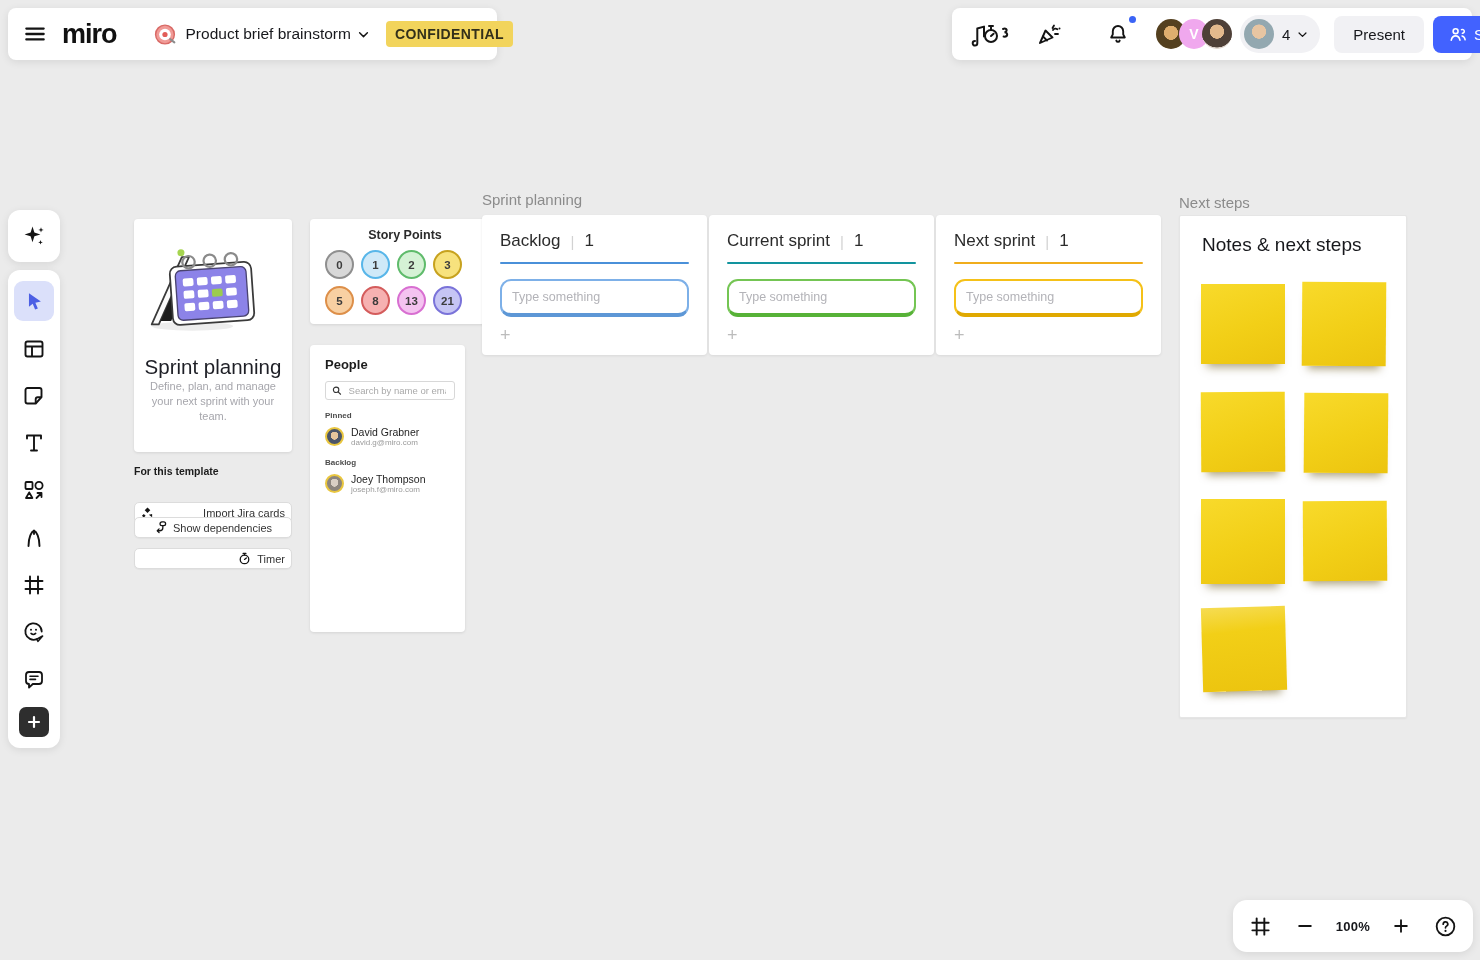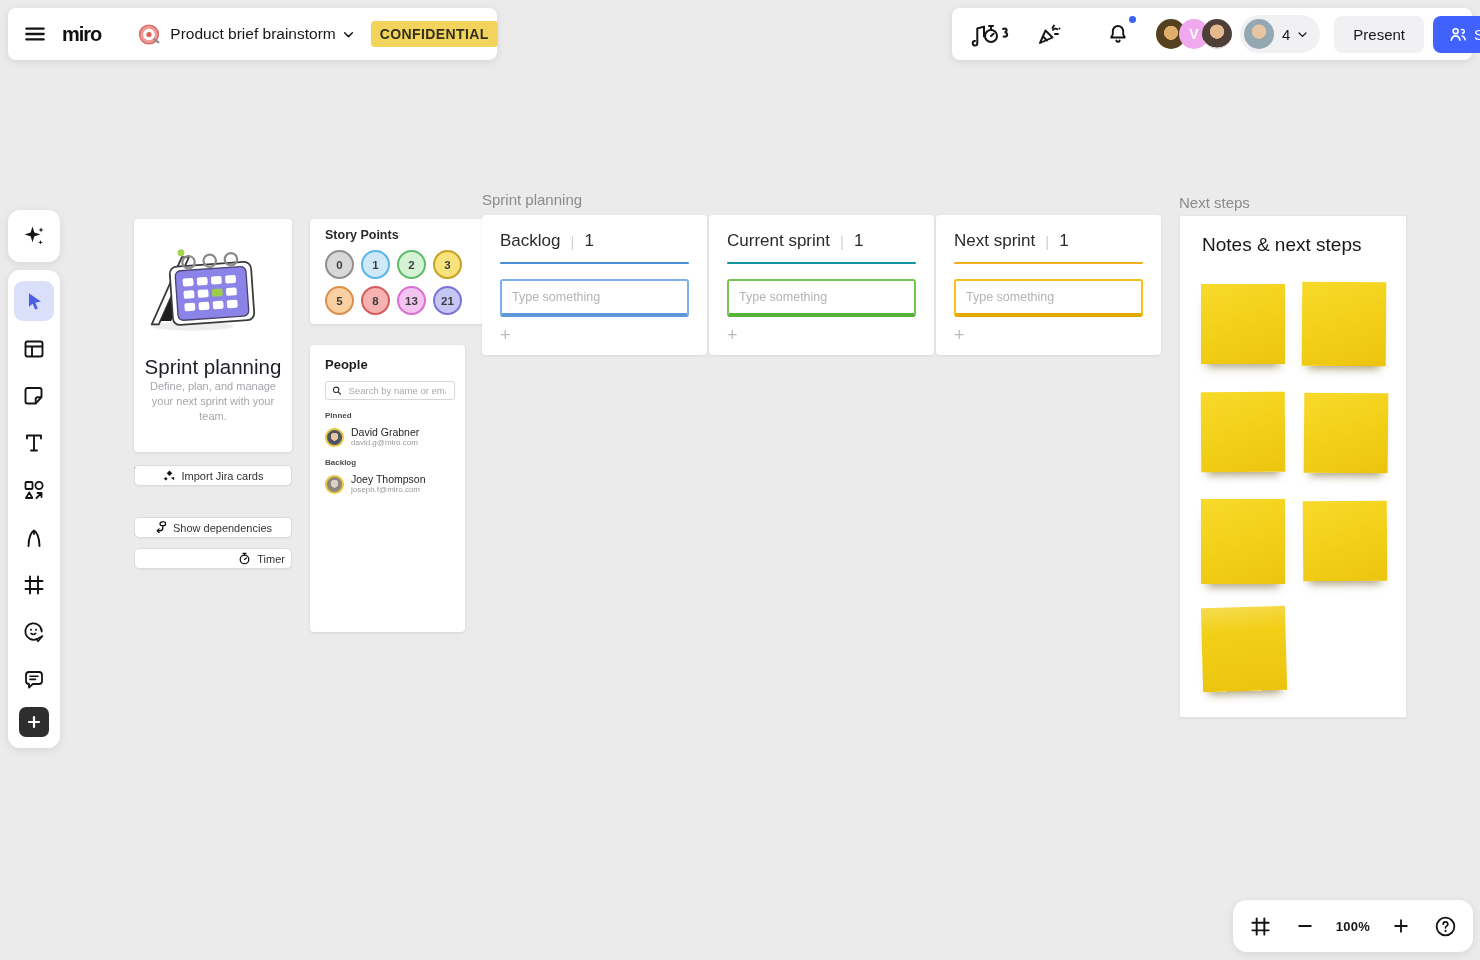--- a/index.html
+++ b/index.html
@@ -4,21 +4,21 @@
 <style>
   html,body{margin:0;padding:0;background:#ebebeb;}
   *{box-sizing:border-box;font-family:"Liberation Sans",sans-serif;}
   .stage{position:relative;width:1480px;height:960px;background:#ebebeb;overflow:hidden;}
 
   
   .card{background:#fff;border-radius:8px;box-shadow:0 2px 8px rgba(0,0,0,.09);}
   .hdr-left{position:absolute;left:8px;top:8px;width:489px;height:52px;display:flex;align-items:center;padding:0 14px 0 10px;}
   .hdr-right{position:absolute;left:952px;top:8px;width:520px;height:52px;display:flex;align-items:center;padding:0 8px 0 14px;}
   .icon-btn{background:none;border:none;padding:4px;cursor:pointer;display:flex;align-items:center;justify-content:center;}
-  .logo{font-size:20px;font-weight:800;letter-spacing:-1px;color:#111;margin:0 12px 0 10px;}
+  .logo{font-size:27px;font-weight:800;letter-spacing:-1px;color:#111;margin:0 12px 0 10px;}
   .vdiv{width:1px;height:32px;background:#e3e3e3;margin:0 12px;}
   .board-title{font-size:15.5px;color:#17181c;margin:0 4px 0 8px;white-space:nowrap;}
   .badge{background:#f2d45c;color:#33301a;font-size:14px;font-weight:700;letter-spacing:.4px;border-radius:4px;padding:5px 9px;margin-left:14px;}
   .bell-wrap{position:relative;margin:0 10px;}
   .bell-dot{position:absolute;right:-2px;top:-2px;width:7px;height:7px;border-radius:50%;background:#3b64f6;}
   .avatars{display:flex;align-items:center;margin-left:12px;}
   .av{width:30px;height:30px;border-radius:50%;flex:none;}
   .av+.av{margin-left:-7px;}
   .av-1{background:radial-gradient(circle at 50% 46%,#dfae6e 0 31%,#54401f 33% 72%,#b9953c 74%);}
   .av-v{background:#f0a8ee;color:#fff;font-size:14px;font-weight:700;display:flex;align-items:center;justify-content:center;}
@@ -38,48 +38,48 @@
   .tool-plus{background:#2e2e2e;width:30px;height:30px;border-radius:7px;}
 
   
   .panel{position:absolute;background:#fff;border-radius:4px;box-shadow:0 1px 3px rgba(0,0,0,.1);}
   .tpl-card{left:134px;top:219px;width:158px;height:233px;text-align:center;}
   .tpl-illus{margin-top:22px;}
   .tpl-title{font-size:20.5px;font-weight:500;color:#1e1f26;line-height:1.18;margin-top:18px;}
   .tpl-desc{font-size:11px;color:#a6a6ac;line-height:1.35;margin-top:0;padding:0 14px;}
   .tpl-section-label{position:absolute;left:134px;top:465px;font-size:10.5px;font-weight:700;color:#1c1c1c;}
   .tpl-btn{position:absolute;left:134px;width:158px;height:21px;background:#fff;border:1px solid #dcdcdc;border-radius:5px;display:flex;align-items:center;justify-content:center;gap:6px;font-size:11px;color:#333;cursor:pointer;box-shadow:0 1px 1px rgba(0,0,0,.04);}
-  .tpl-btn-1{top:465px;} .tpl-btn-2{top:517px;} .tpl-btn-3{top:548px;justify-content:flex-end;}
-
-  .sp-panel{left:310px;top:219px;width:175px;height:105px;padding:9px 0 0 15px;}
+  .tpl-btn-1{top:502px;justify-content:space-between;} .tpl-btn-2{top:517px;} .tpl-btn-3{top:548px;justify-content:flex-end;}
+
+  .sp-panel{left:310px;top:219px;width:175px;height:105px;padding:9px 0 0 15px;text-align:center;}
   .sp-title{font-size:12.5px;font-weight:700;color:#2b2b2b;}
   .sp-grid{display:grid;grid-template-columns:repeat(4,29px);gap:7px;margin-top:8px;}
   .sp-circle{width:29px;height:29px;border-radius:50%;border:2px solid;display:flex;align-items:center;justify-content:center;font-size:11.5px;font-weight:700;color:#3c3c3c;cursor:pointer;}
 
   .people-panel{left:310px;top:345px;width:155px;height:287px;padding:12px 10px 8px 15px;}
   .people-title{font-size:13px;font-weight:700;color:#1d1d1d;}
   .people-search{display:flex;align-items:center;gap:5px;border:1px solid #d8d8d8;border-radius:3px;height:19px;margin-top:9px;padding:0 6px;background:#fff;}
   .people-search input{border:none;outline:none;width:100%;font-size:9.5px;color:#555;background:transparent;}
   .people-search input::placeholder{color:#a9a9a9;}
   .group-label{font-size:8px;font-weight:700;color:#4c4c4c;margin-top:11px;}
-  .person{display:flex;align-items:flex-end;gap:7px;margin-top:6px;cursor:pointer;}
+  .person{display:flex;align-items:center;gap:7px;margin-top:6px;cursor:pointer;}
   .person-av{width:19px;height:19px;border-radius:50%;border:2px solid #e9c63f;flex:none;}
   .pa-1{background:radial-gradient(circle at 50% 45%,#e6c59c 0 34%,#4c5568 36%);}
   .pa-2{background:radial-gradient(circle at 50% 45%,#d9cfc4 0 34%,#8c857d 36%);}
   .person-name{font-size:10.5px;color:#1f1f1f;line-height:1.15;}
   .person-email{font-size:8px;color:#9b9b9b;}
 
   
   .frame-label{position:absolute;font-size:15px;color:#8b8b8b;}
   .col{position:absolute;top:215px;width:225px;height:140px;background:#fff;border-radius:4px;box-shadow:0 1px 3px rgba(0,0,0,.08);padding:16px 18px 0 18px;}
   .col-1{left:482px;} .col-2{left:709px;} .col-3{left:936px;}
   .col-head{display:flex;align-items:center;font-size:17px;color:#2b2b2b;}
   .col-sep{color:#d2d2d2;margin:0 10px;font-size:15px;}
   .col-underline{height:2px;border-radius:1px;margin-top:11px;}
-  .col-input{width:100%;height:35px;border-radius:3px;border:2px solid;border-bottom-width:4px;margin-top:15px;padding:16px 10px;font-size:12.5px;color:#444;outline:none;background:#fff;}
+  .col-input{width:100%;height:35px;border-radius:11px;border:2px solid;border-bottom-width:4px;margin-top:15px;padding:16px 10px;font-size:12.5px;color:#444;outline:none;background:#fff;}
   .col-input::placeholder{color:#b3b3b8;}
   .col-add{font-size:18px;color:#bcbcbc;margin-top:9px;cursor:pointer;width:18px;line-height:1;}
 
   
   .notes-panel{left:1179px;top:215px;width:228px;height:503px;border:1px solid #e5e5e5;border-radius:2px;box-shadow:0 1px 2px rgba(0,0,0,.05);}
   .notes-title{font-size:19px;font-weight:500;color:#17181c;position:absolute;left:22px;top:18px;}
   .sticky{position:absolute;width:84px;height:80px;background:linear-gradient(160deg,#f8da2b 0%,#f2cf17 55%,#ecc40f 100%);box-shadow:0 9px 9px -6px rgba(90,70,0,.5);cursor:pointer;}
   .s1{left:21px;top:68px;}
   .s2{left:122px;top:66px;height:84px;transform:rotate(.4deg);}
   .s3{left:21px;top:176px;transform:rotate(-.4deg);}

